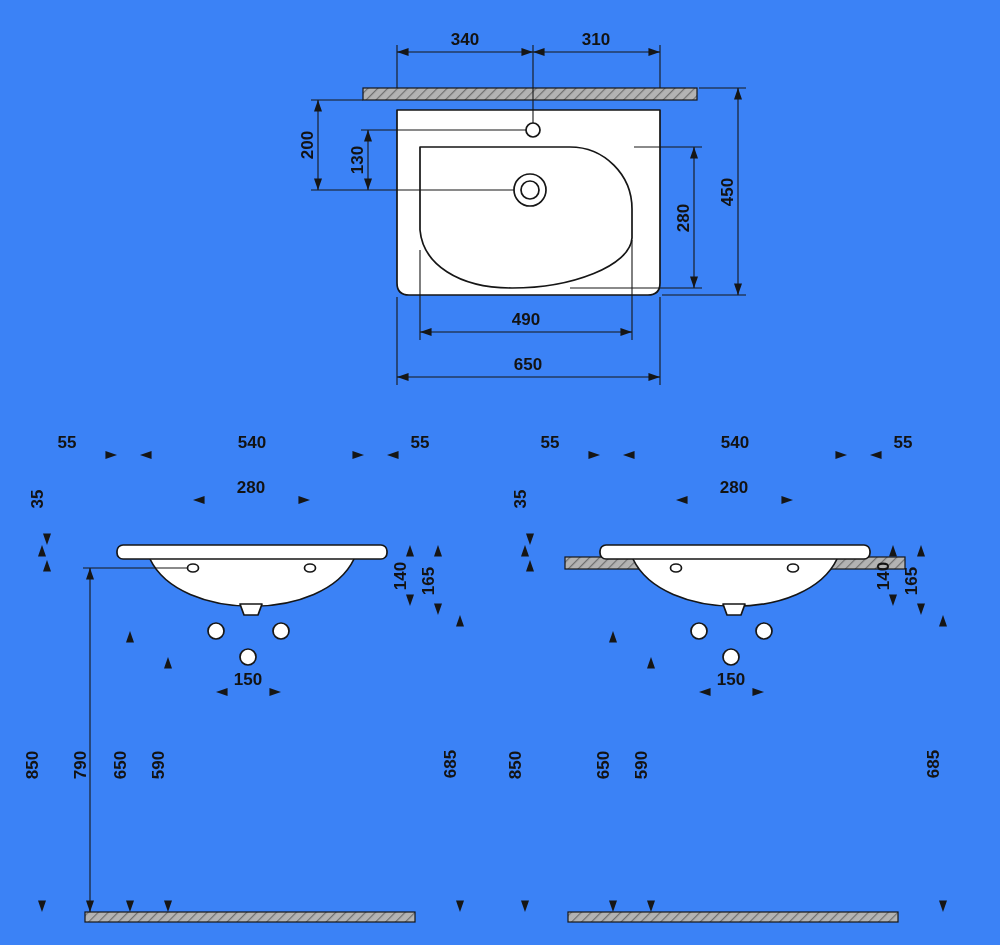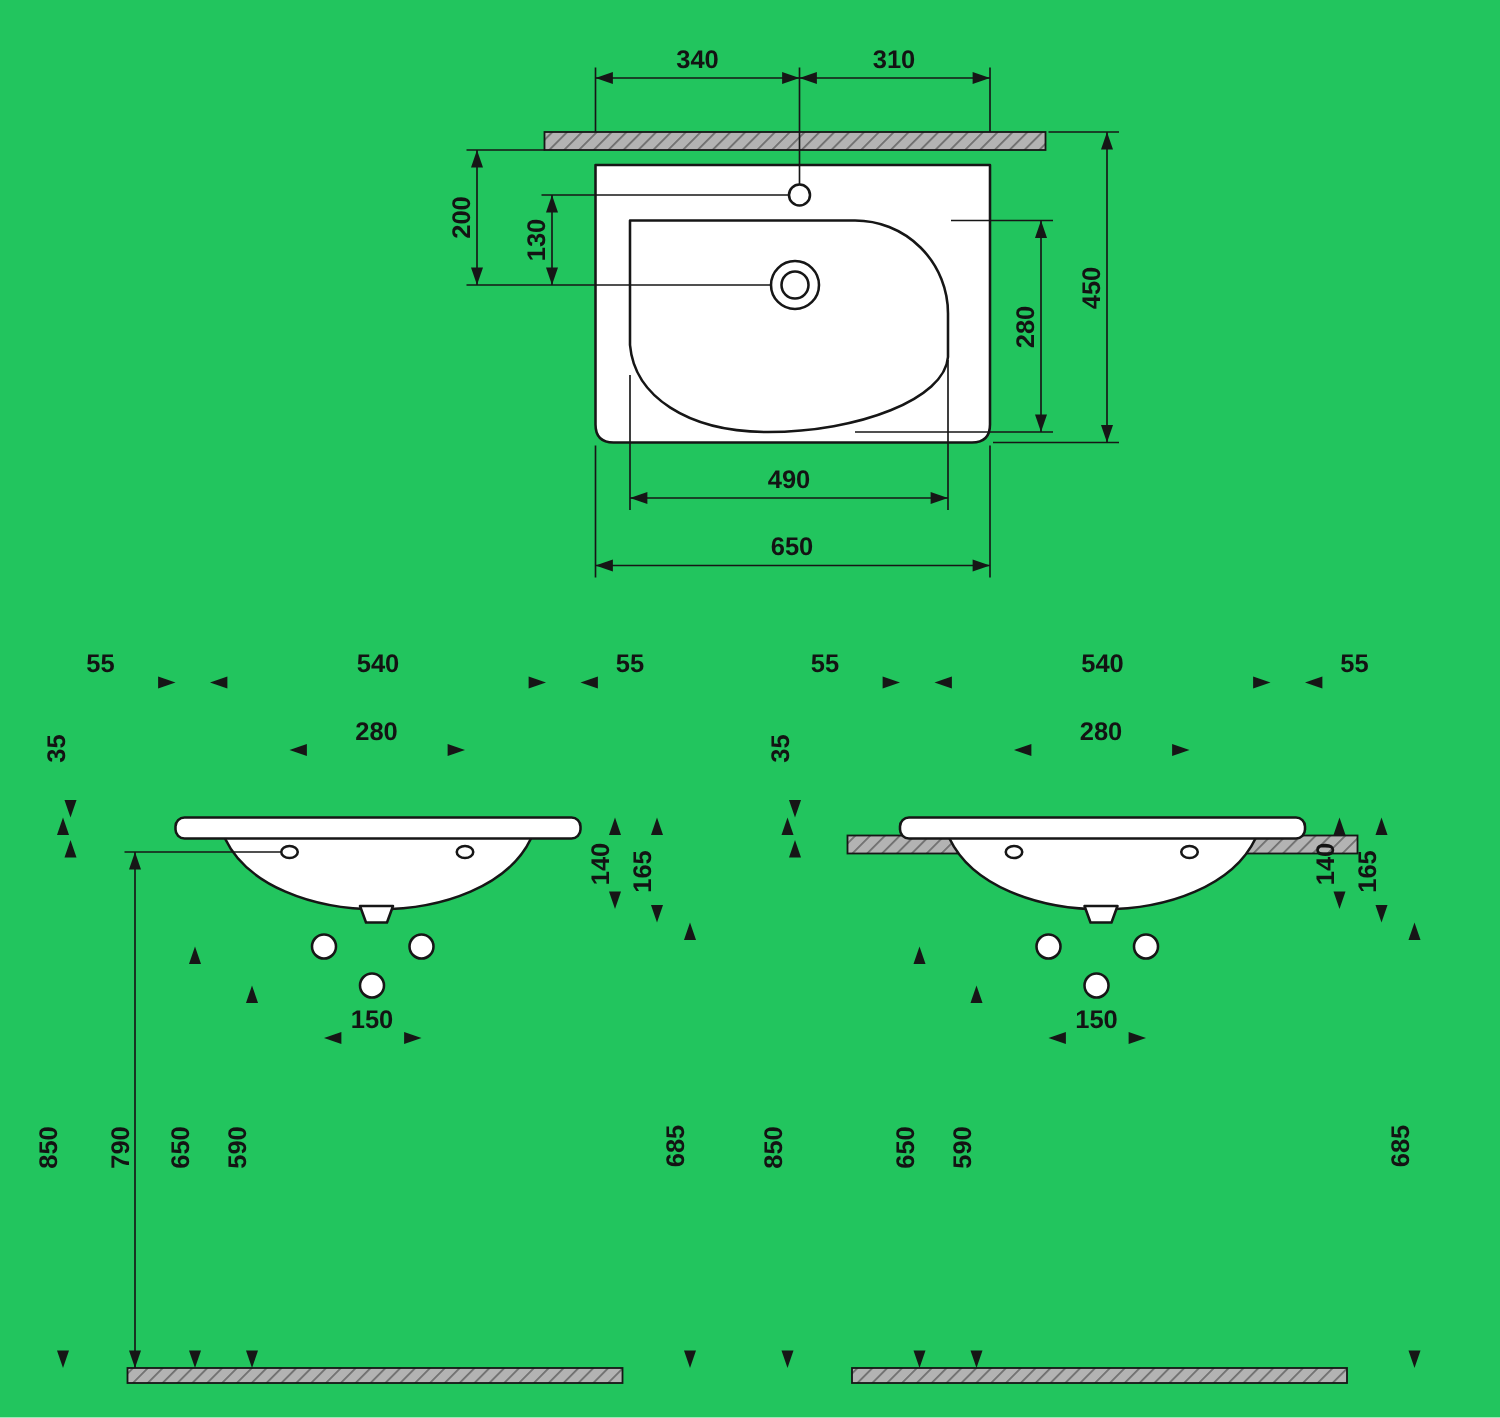--- a/index.html
+++ b/index.html
@@ -1,16 +1,16 @@
 <!DOCTYPE html>
 <html><head>
 <meta charset="utf-8">
 <style>
   html,body{margin:0;padding:0;background:#ffffff;}
-  .canvas{width:1000px;height:945px;background:#22c55e;overflow:hidden;}
+  .canvas{width:1000px;height:945px;background:#3b82f6;overflow:hidden;}
   svg{display:block;}
   .part{fill:#ffffff;stroke:#161616;stroke-width:1.7;stroke-linejoin:round;}
   g.dims line{stroke:#161616;stroke-width:1.1;fill:none;}
   text.lbl{font-family:"Liberation Sans",sans-serif;font-size:17px;font-weight:700;fill:#131313;}
 </style>
 </head>
 <body>
 
 <div class="canvas">
 <svg viewBox="0 0 1000 945" width="1000" height="945">

